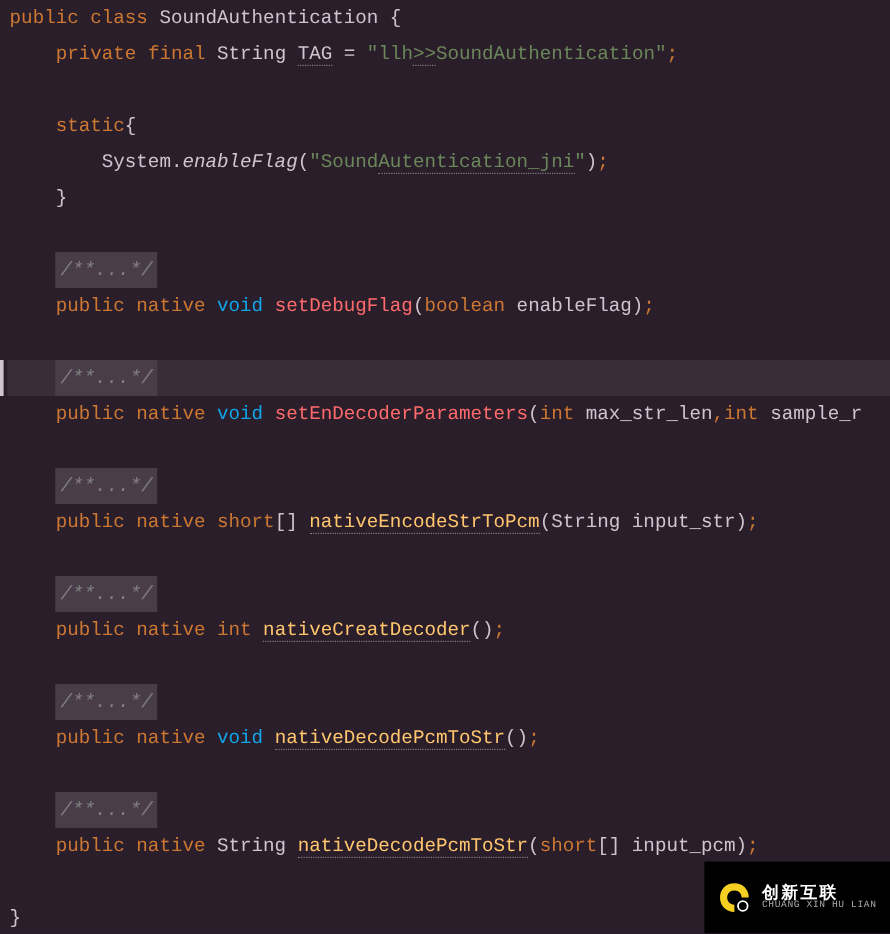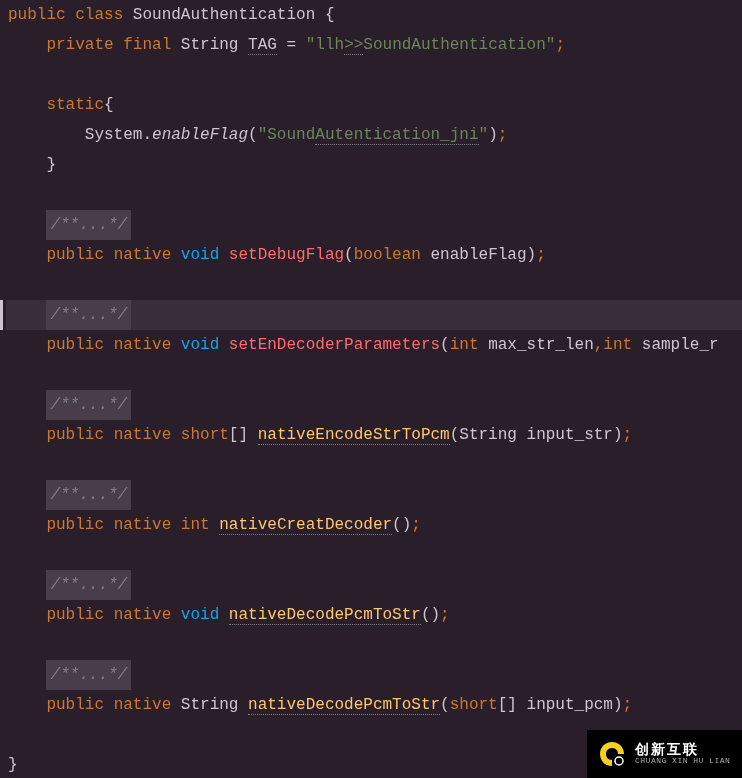--- a/index.html
+++ b/index.html
@@ -63,21 +63,21 @@
     position: absolute;
     color: #5a4d5a;
     font-size: 15px;
     pointer-events: none;
   }
   .badge {
     position: absolute;
     bottom: 0;
     right: 0;
     width: 155px;
-    height: 48px;
+    height: 60px;
     background: #000;
     display: flex;
     align-items: center;
     padding: 0 10px;
     gap: 8px;
   }
   .badge-icon {
     width: 30px;
     height: 30px;
     position: relative;

